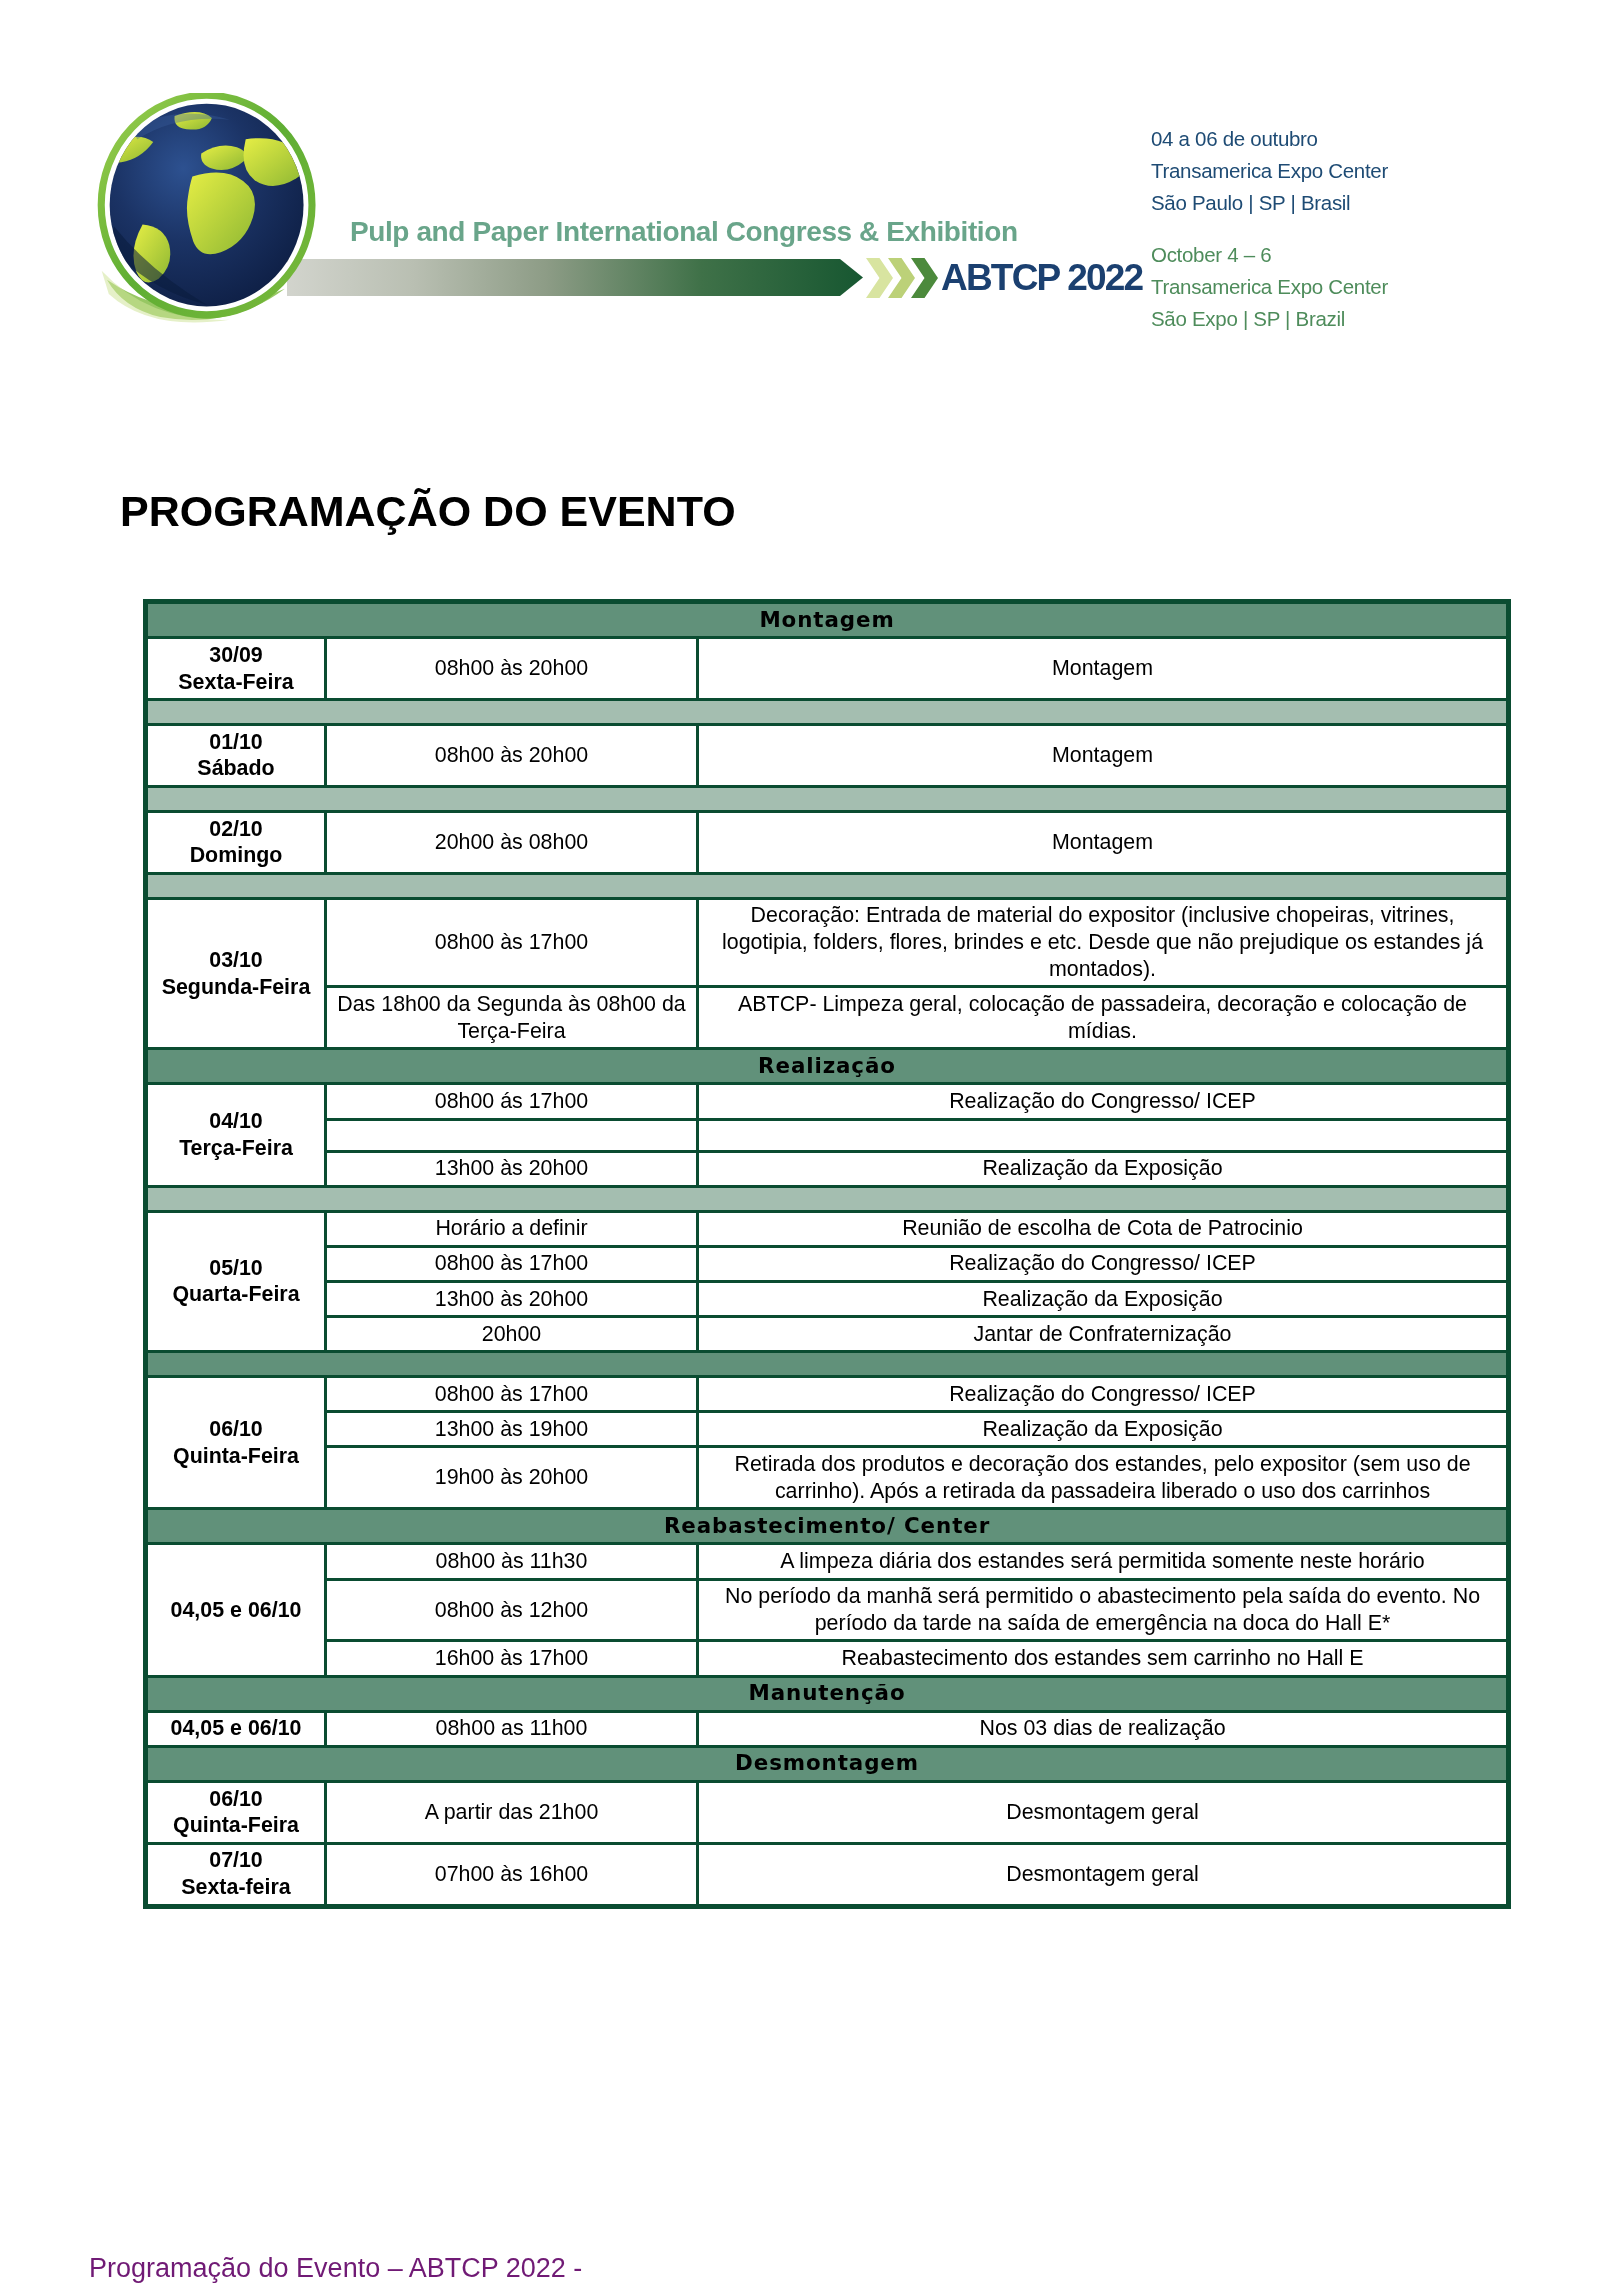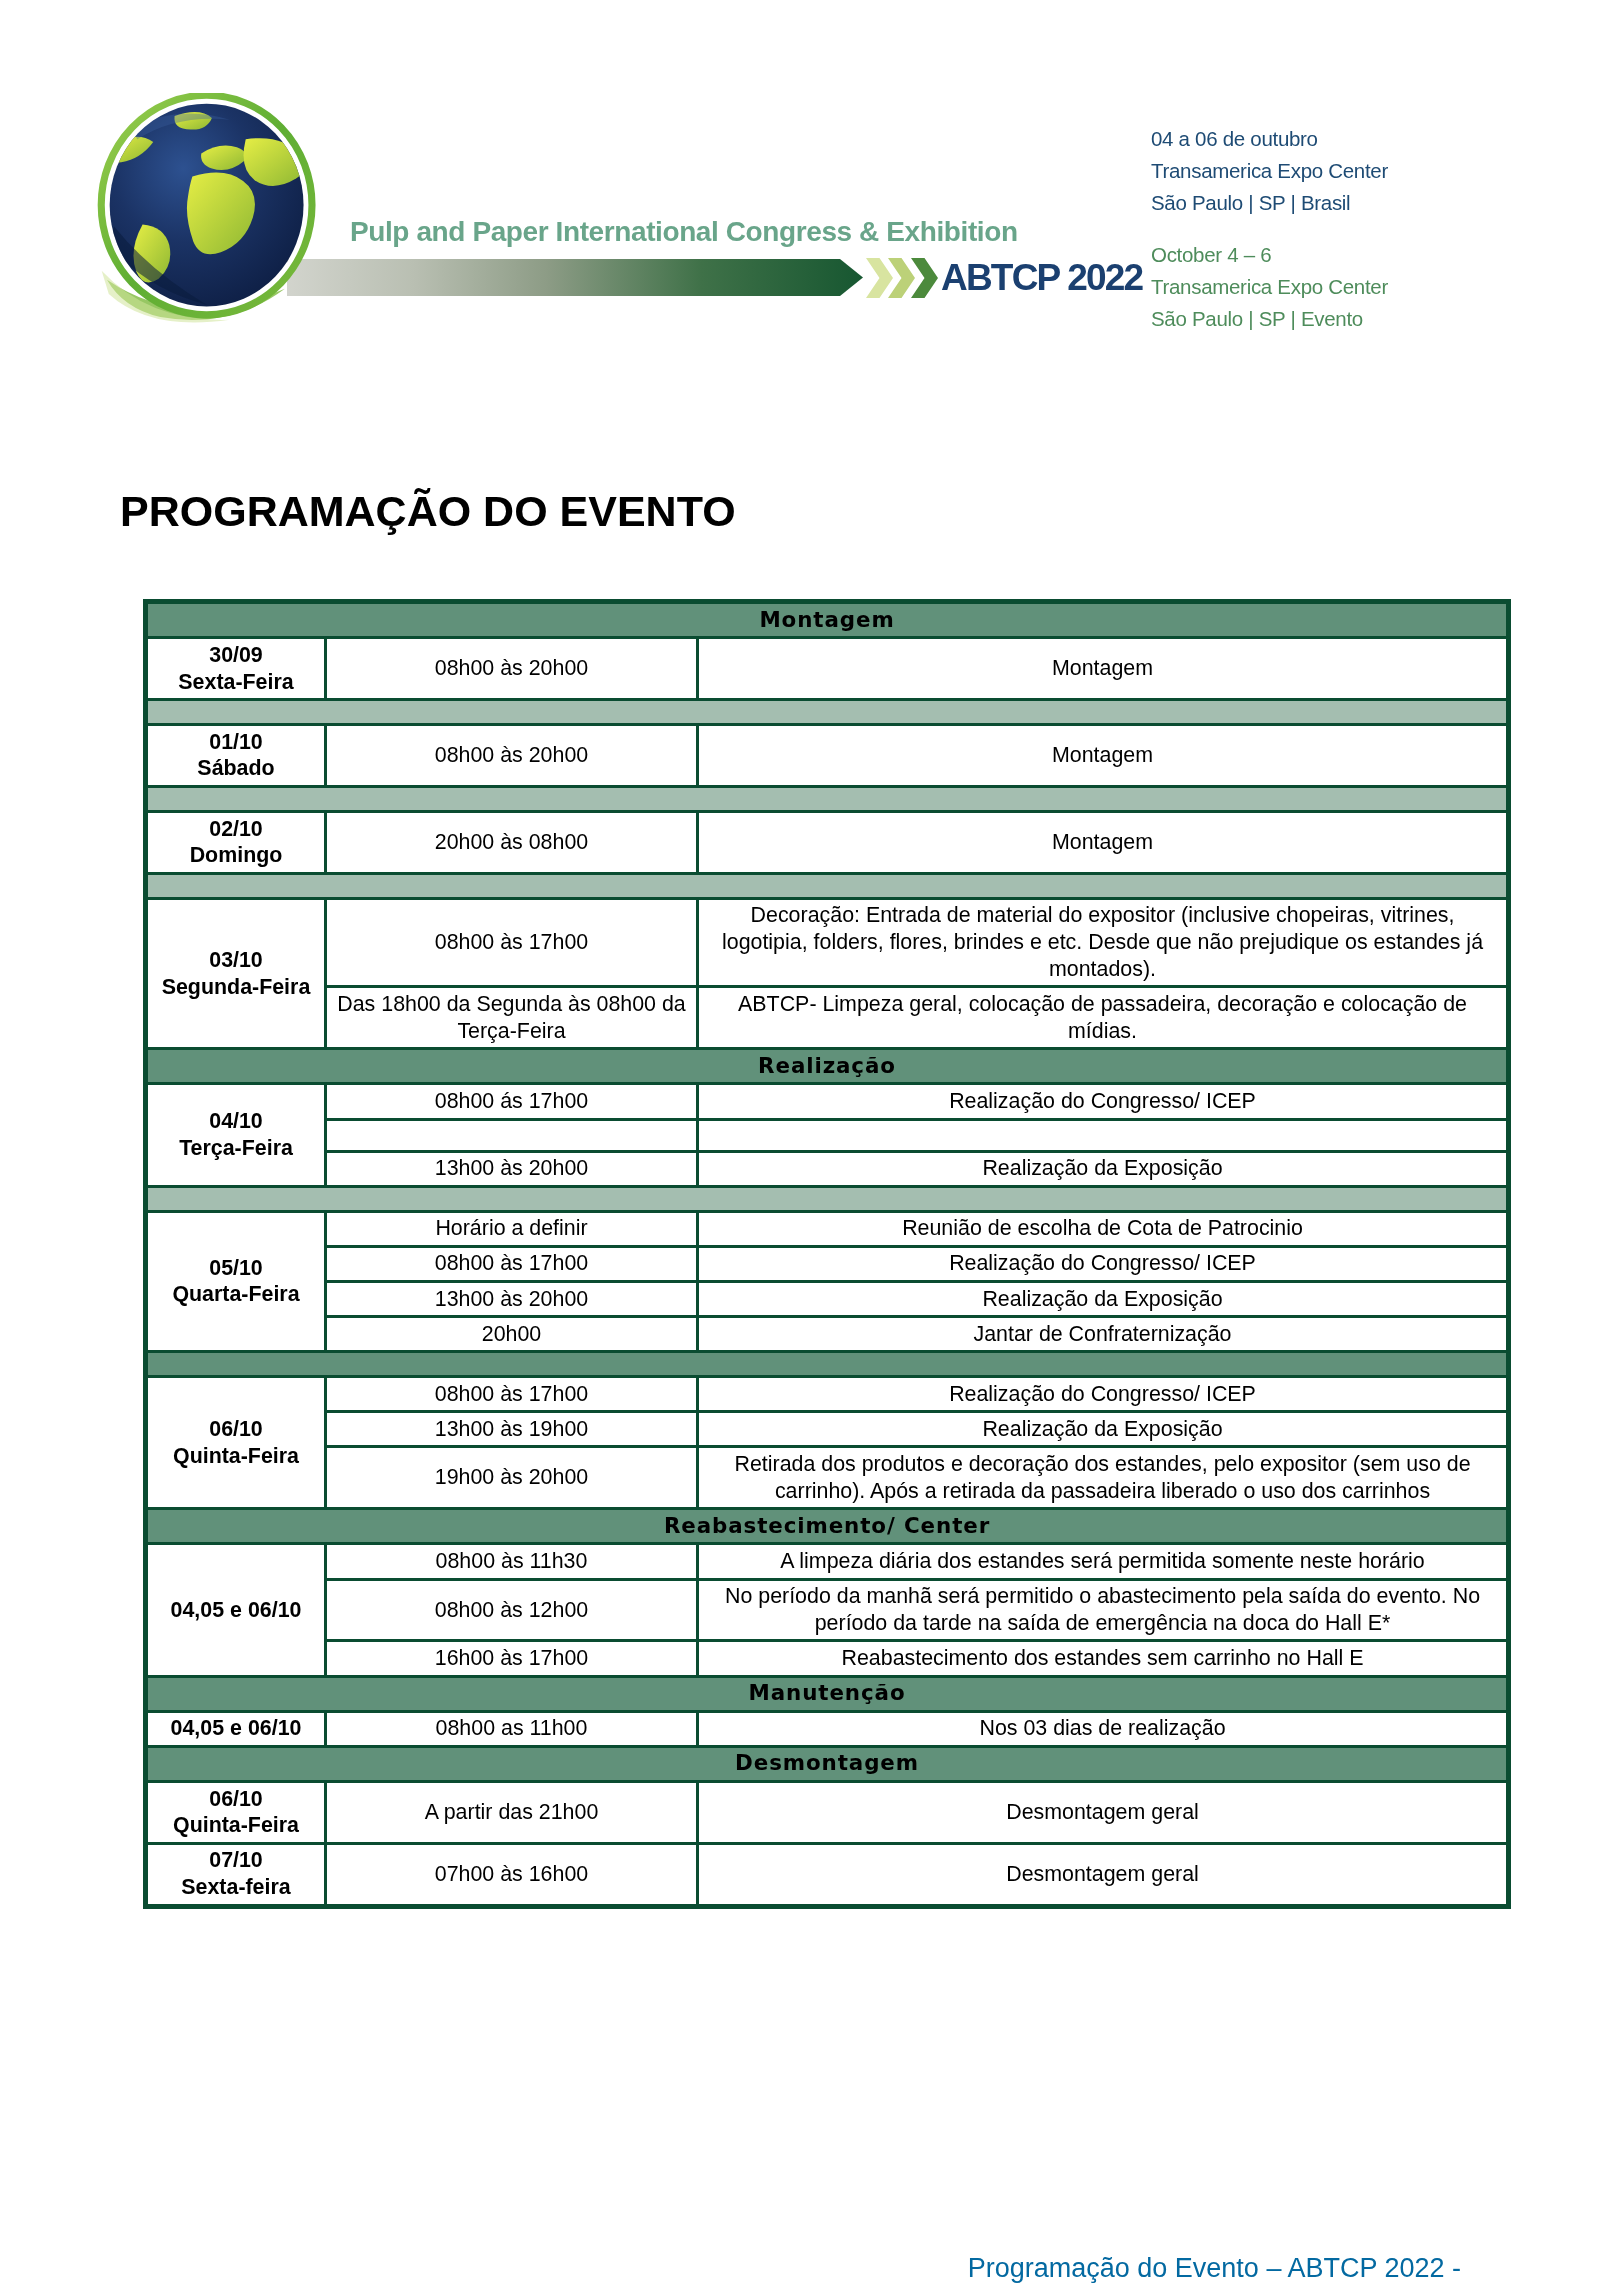--- a/index.html
+++ b/index.html
@@ -53,21 +53,21 @@
     padding:2.7px 7.1px;font-size:21.4px;line-height:1.25;overflow:hidden}
   .section-cell{background:var(--section-band);font-family:"DejaVu Sans",sans-serif;
     font-weight:bold;font-size:27px;letter-spacing:0.9px;height:32px;padding:0.9px 3.6px}
   .sep-row td{background:var(--separator-band);height:25px;padding:0}
   .sep-row.dark td{background:var(--section-band)}
   .data-row td{height:32px;background:#fff}
   .date-cell{font-weight:bold;line-height:1.4}
 
   
   .doc-footer{position:absolute;left:89px;top:2253px;width:1372px;
-    text-align:right;font-size:27px;color:#0369a1}
+    text-align:left;font-size:27px;color:#701a75}
 </style>
 </head>
 <body>
 
 <div class="page">
 
   <header class="logo-header">
     <div class="lg-bar"></div>
     <span class="chev c1"></span>
     <span class="chev c2"></span>
@@ -114,21 +114,21 @@
     <div class="lg-brand">ABTCP 2022</div>
 
     <div class="venue venue-pt">
       <div>04 a 06 de outubro</div>
       <div>Transamerica Expo Center</div>
       <div>São Paulo | SP | Brasil</div>
     </div>
     <div class="venue venue-en">
       <div>October 4 – 6</div>
       <div>Transamerica Expo Center</div>
-      <div>São Paulo | SP | Evento</div>
+      <div>São Expo | SP | Brazil</div>
     </div>
   </header>
 
   <h1 class="doc-title">PROGRAMAÇÃO DO EVENTO</h1>
 
   <table class="schedule">
     <colgroup>
       <col style="width:180px">
       <col style="width:372px">
       <col style="width:811px">

